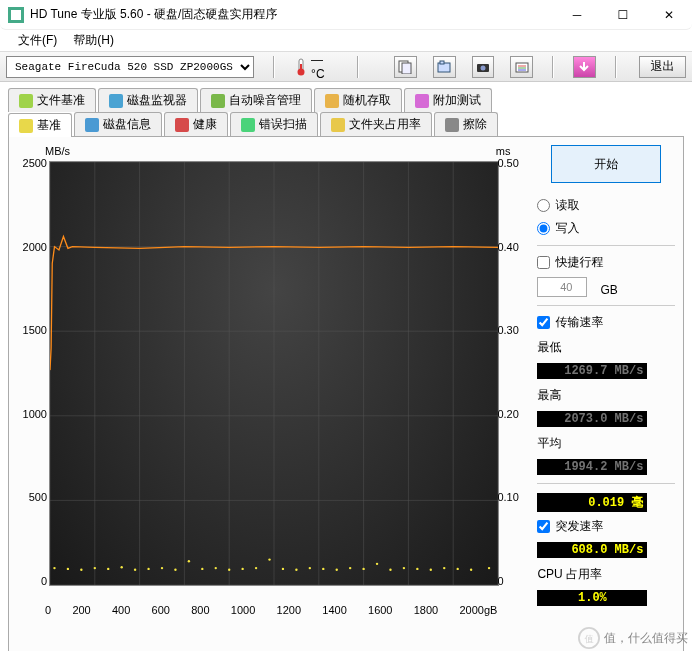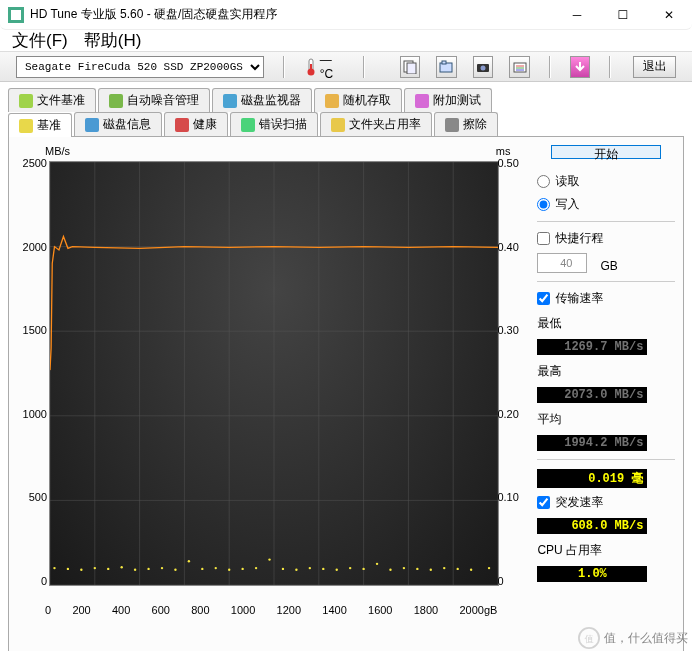--- a/index.html
+++ b/index.html
@@ -2,44 +2,44 @@
 <html><head>
 <meta charset="utf-8">
 <style>
 * { box-sizing: border-box; margin: 0; padding: 0; font-family: "Microsoft YaHei", "SimSun", Tahoma, sans-serif; }
 body { background: #fff; width: 692px; height: 651px; overflow: hidden; position: relative; }
 .titlebar { height: 30px; background: #fff; display: flex; align-items: center; padding-left: 8px; border-bottom: 1px solid #eee; border-radius: 6px; }
 .titlebar-icon { width: 16px; height: 16px; margin-right: 6px; }
 .titlebar-text { font-size: 12px; color: #000; flex: 1; }
 .win-controls { display: flex; }
 .win-btn { width: 46px; height: 30px; display: flex; align-items: center; justify-content: center; font-size: 12px; color: #000; }
-.menubar { height: 22px; display: flex; align-items: center; padding-left: 4px; font-size: 17px; border-bottom: 1px solid #ddd; }
+.menubar { height: 22px; display: flex; align-items: center; padding-left: 10px; font-size: 12px; border-bottom: 1px solid #ddd; }
 .menu-item { padding: 2px 8px; }
-.toolbar { height: 30px; background: linear-gradient(#f8f8f8,#e8e8e8); border-bottom: 1px solid #ccc; display: flex; align-items: center; padding: 0 16px; gap: 16px; }
+.toolbar { height: 30px; background: linear-gradient(#f8f8f8,#e8e8e8); border-bottom: 1px solid #ccc; display: flex; align-items: center; padding: 0 6px; gap: 16px; }
 .drive-select { width: 248px; height: 22px; font-size: 11px; border: 1px solid #888; background: #fff; padding: 0 4px; font-family: "Courier New", monospace; }
 .tb-sep { width: 2px; height: 22px; border-left: 1px solid #aaa; border-right: 1px solid #fff; margin: 0 3px; }
 .temp-area { display: flex; align-items: center; gap: 4px; font-size: 12px; }
 .tb-btn { width: 24px; height: 22px; border: 1px solid #999; background: linear-gradient(#fff,#e0e0e0); display: flex; align-items: center; justify-content: center; font-size: 11px; }
 .exit-btn { width: 50px; height: 22px; border: 1px solid #999; background: linear-gradient(#fff,#e0e0e0); font-size: 12px; margin-left: 3px; }
 .tabarea { padding: 6px 8px 0 8px; }
 .tabs-row { display: flex; font-size: 12px; }
 .tab { display: flex; align-items: center; gap: 4px; padding: 3px 10px; border: 1px solid #aaa; border-bottom: none; background: #f0f0f0; margin-right: 2px; border-radius: 3px 3px 0 0; white-space: nowrap; }
 .tab.active { background: #fff; position: relative; top: 1px; }
 .tab-icon { width: 14px; height: 14px; }
 .content { display: flex; padding: 8px; border: 1px solid #aaa; margin: 0 8px 8px 8px; background: #fcfcfc; height: 518px; }
 .chart-col { width: 510px; display: flex; flex-direction: column; }
 .chart-header { display: flex; justify-content: space-between; font-size: 11px; padding: 0 15px 0 28px; }
 .chart-box { position: relative; height: 445px; }
 .y-left-labels, .y-right-labels { position: absolute; top: 0; height: 430px; display: flex; flex-direction: column; justify-content: space-between; font-size: 11px; }
 .y-left-labels { left: 0; width: 30px; text-align: right; gap: 44px; }
 .y-right-labels { right: 0; width: 28px; text-align: left; }
 .chart-svg { position: absolute; left: 32px; top: 4px; width: 450px; height: 425px; background: radial-gradient(ellipse at 50% 30%, #444, #191919); border: 1px solid #888; }
 .x-labels { display: flex; justify-content: space-between; font-size: 11px; padding: 2px 28px 0 28px; }
 .side-col { width: 150px; padding-left: 12px; font-size: 12px; display: flex; flex-direction: column; gap: 6px; }
-.start-btn { width: 110px; height: 14px; border: 1px solid #0078d7; background: #e5f1fb; font-size: 12px; margin-bottom: 8px; align-self: center; }
+.start-btn { width: 110px; height: 38px; border: 1px solid #0078d7; background: #e5f1fb; font-size: 12px; margin-bottom: 8px; align-self: center; }
 .radio-row, .check-row { display: flex; align-items: center; gap: 5px; }
 .spin-row { display: flex; align-items: flex-end; gap: 13px; }
 .spin-input { width: 50px; height: 20px; font-size: 11px; text-align: right; padding-right: 14px; border: 1px solid #aaa; color: #888; background: #fff; }
 .stat-label { font-size: 12px; margin-top: 2px; }
 .stat-value { background: #000; color: #ff0; font-family: "Courier New", monospace; font-size: 12px; font-weight: bold; padding: 1px 4px; width: 110px; text-align: right; margin-top: 1px; }
 .stat-value.cyan { color: #737373; }
 .stat-value.center { text-align: center; }
 .watermark { position: absolute; right: 4px; bottom: 2px; font-size: 12px; color: #888; display: flex; align-items: center; gap: 4px; }
 .watermark-svg { width: 22px; height: 22px; opacity: .5; }
 hr.sep { border: none; border-top: 1px solid #ccc; margin: 2px 0; }
@@ -119,29 +119,29 @@
 <div class="tabarea">
   <div class="tabs-row" id="tabs-top">
       <div class="tab">
         <svg class="tab-icon">
           <rect width="14" height="14" rx="2" fill="#9FD34A"></rect>
         </svg>
         <span>文件基准</span>
       </div>
       <div class="tab">
         <svg class="tab-icon">
+          <rect width="14" height="14" rx="2" fill="#4AA3D3"></rect>
+        </svg>
+        <span>磁盘监视器</span>
+      </div>
+      <div class="tab">
+        <svg class="tab-icon">
           <rect width="14" height="14" rx="2" fill="#7AB84A"></rect>
         </svg>
         <span>自动噪音管理</span>
-      </div>
-      <div class="tab">
-        <svg class="tab-icon">
-          <rect width="14" height="14" rx="2" fill="#4AA3D3"></rect>
-        </svg>
-        <span>磁盘监视器</span>
       </div>
       <div class="tab">
         <svg class="tab-icon">
           <rect width="14" height="14" rx="2" fill="#E8B34A"></rect>
         </svg>
         <span>随机存取</span>
       </div>
       <div class="tab">
         <svg class="tab-icon">
           <rect width="14" height="14" rx="2" fill="#D66AD6"></rect>

